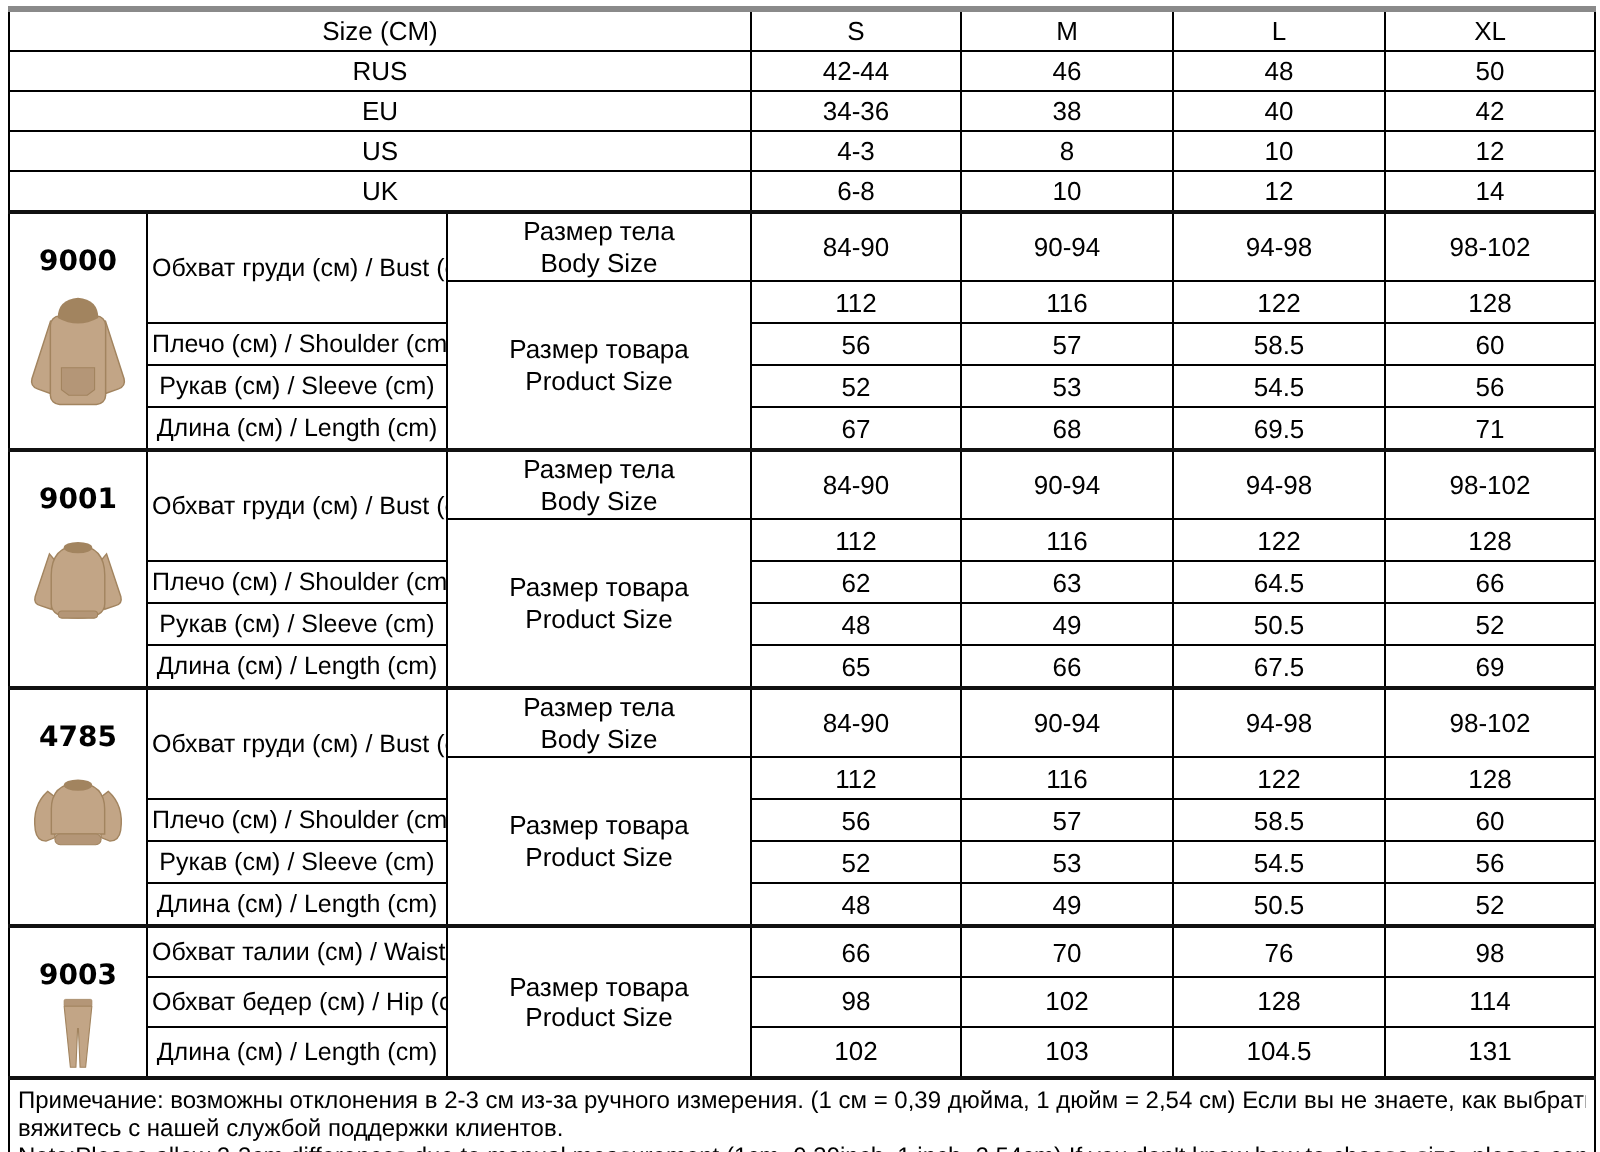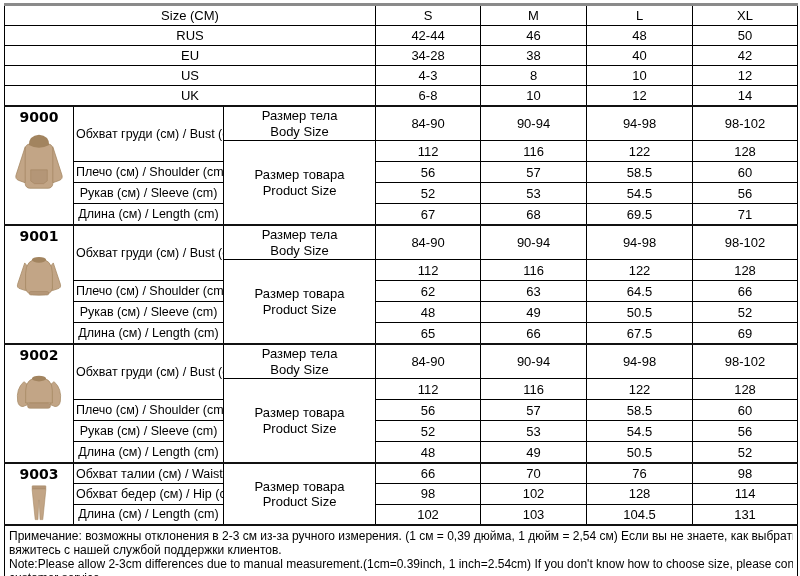--- a/index.html
+++ b/index.html
@@ -20,21 +20,21 @@
     text-align:center;vertical-align:middle;
     padding:0 2px;font-size:13px;overflow:hidden;
   }
   tr.r-hdr td{height:19px;}
   tr.r-bust td{height:33px;}
   tr.r-std td{height:20px;}
   tr.r-pants td{height:19px;}
   tr.sec td{border-top:2px solid #111;}
   td.lbl{font-size:12.5px;white-space:nowrap;}
   td.grp div{line-height:1.18;font-size:13px;}
-  td.codecell{vertical-align:top;padding-top:2px;}
+  td.codecell{vertical-align:top;padding-top:16px;}
   .code{font-family:"DejaVu Sans", sans-serif;font-weight:bold;font-size:14px;line-height:17px;}
   .imgwrap{display:block;margin-top:7px;}
   td.note{
     text-align:left;vertical-align:top;padding:3px 4px;
     font-size:12px;line-height:14px;
   }
   td.note div{white-space:nowrap;overflow:hidden;}
   svg .g{fill:var(--garment,#c2a586);stroke:var(--garment-dark,#a2845f);stroke-width:.8;}
   svg .gd{fill:var(--garment-dark,#a2845f);}
   svg .gm{fill:var(--garment-mid,#b49677);stroke:var(--garment-dark,#a2845f);stroke-width:.6;}
@@ -63,21 +63,21 @@
   </tr>
   <tr class="r-hdr">
     <td colspan="3">RUS</td>
     <td>42-44</td>
     <td>46</td>
     <td>48</td>
     <td>50</td>
   </tr>
   <tr class="r-hdr">
     <td colspan="3">EU</td>
-    <td>34-28</td>
+    <td>34-36</td>
     <td>38</td>
     <td>40</td>
     <td>42</td>
   </tr>
   <tr class="r-hdr">
     <td colspan="3">US</td>
     <td>4-3</td>
     <td>8</td>
     <td>10</td>
     <td>12</td>
@@ -195,21 +195,21 @@
   <tr class="r-std">
     <td class="lbl">Длина (см) / Length (cm)</td>
     <td>65</td>
     <td>66</td>
     <td>67.5</td>
     <td>69</td>
   </tr>
 
   <tr class="sec r-bust">
     <td class="codecell" rowspan="5">
-      <div class="code">9002</div>
+      <div class="code">4785</div>
       <span class="imgwrap">
         <svg width="50" height="48" viewBox="0 0 56 54">
           <path class="g" d="M11 12 Q2 20 4 34 Q5 40 10 40 L15 38 L16 16 Z"></path>
           <path class="g" d="M45 12 Q54 20 52 34 Q51 40 46 40 L41 38 L40 16 Z"></path>
           <path class="g" d="M13 22 Q13 8 28 7 Q43 8 43 22 L43 36 L13 36 Z"></path>
           <ellipse class="gd" cx="28" cy="8.5" rx="8" ry="3.2"></ellipse>
           <rect class="gm" x="15" y="36" width="26" height="6" rx="3"></rect>
         </svg>
       </span>
     </td>

